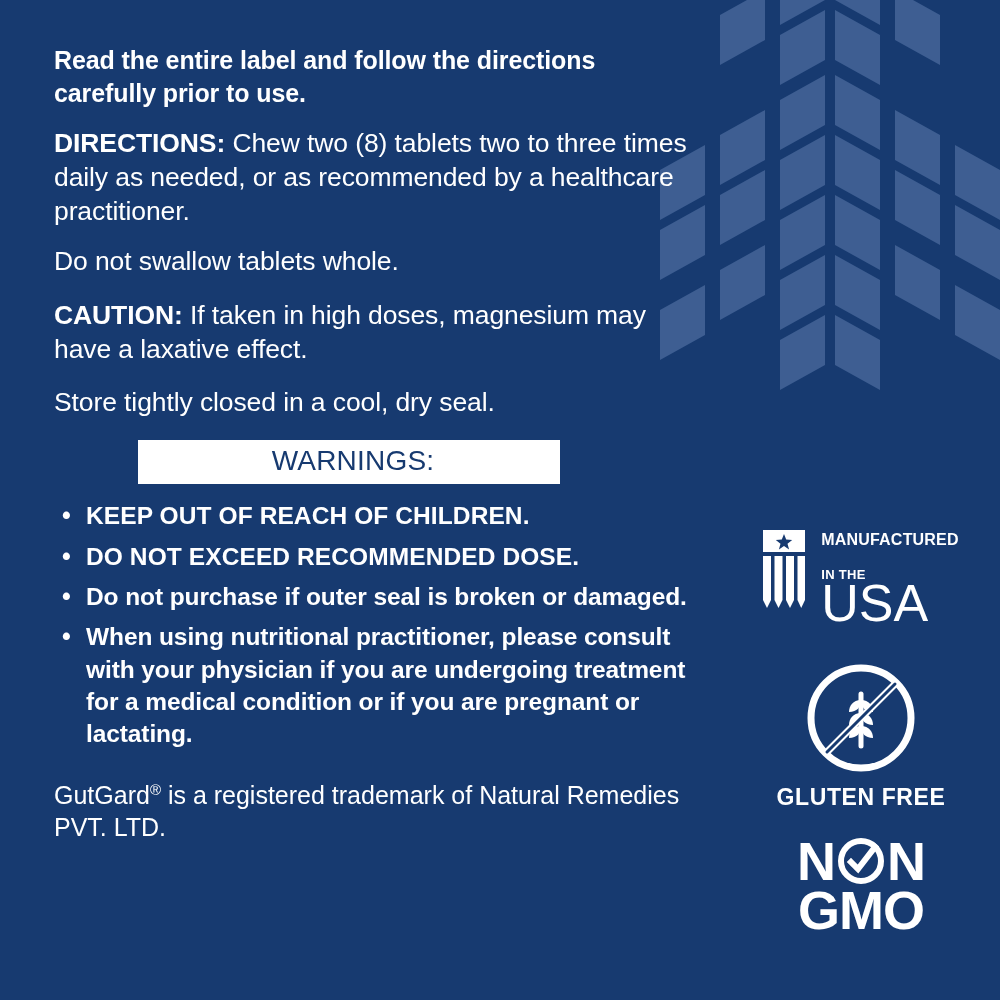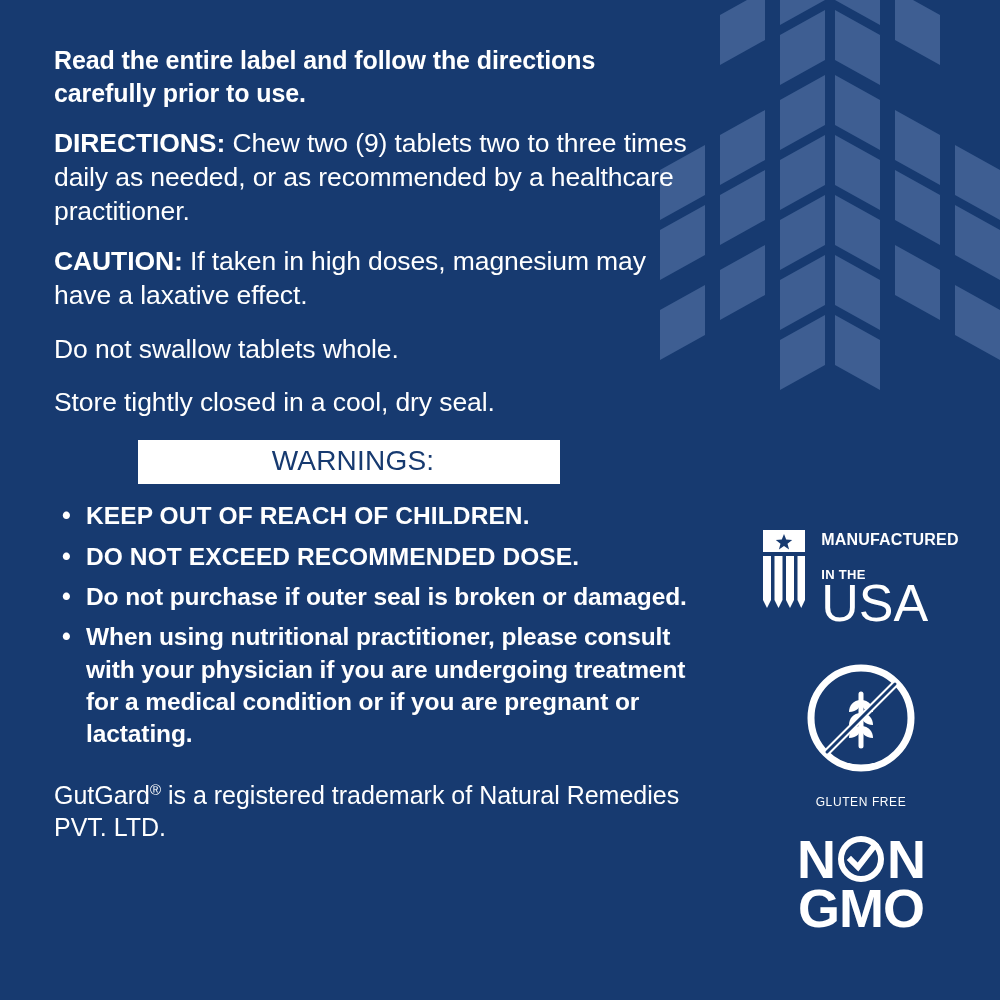--- a/index.html
+++ b/index.html
@@ -163,24 +163,24 @@
     display: block;
     margin-top: -2px;
     line-height: 0.95;
   }
 
   
   .gf-badge {
     margin-bottom: 26px;
   }
   .gf-label {
-    font-size: 12px;
-    font-weight: 400;
+    font-size: 23px;
+    font-weight: 700;
     letter-spacing: 0.6px;
-    margin-top: 17px;
+    margin-top: 6px;
   }
 
   
   .gmo-badge {
     line-height: 0.88;
     font-weight: 700;
     letter-spacing: -1px;
   }
   .gmo-badge .row1 {
     font-size: 54px;
@@ -238,25 +238,25 @@
 
       <polygon points="335,305 380,330 380,380 335,355"></polygon>
       <polygon points="40,330 85,305 85,355 40,380"></polygon>
     </g>
   </svg>
 
   <div class="content">
 
     <p class="para lead">Read the entire label and follow the directions carefully prior to use.</p>
 
-    <p class="para tight"><span class="lbl">DIRECTIONS:</span><span> Chew two (9) tablets two to three times daily as needed, or as recommended by a healthcare practitioner.</span></p>
+    <p class="para tight"><span class="lbl">DIRECTIONS:</span><span> Chew two (8) tablets two to three times daily as needed, or as recommended by a healthcare practitioner.</span></p>
+
+    <p class="para spaced">Do not swallow tablets whole.</p>
 
     <p class="para spaced"><span class="lbl">CAUTION:</span><span> If taken in high doses, magnesium may have a laxative effect.</span></p>
-
-    <p class="para spaced">Do not swallow tablets whole.</p>
 
     <p class="para spaced">Store tightly closed in a cool, dry seal.</p>
 
     <div class="warn-banner">WARNINGS:</div>
 
     <ul class="warn-list">
       <li class="caps">KEEP OUT OF REACH OF CHILDREN.</li>
       <li class="caps">DO NOT EXCEED RECOMMENDED DOSE.</li>
       <li>Do not purchase if outer seal is broken or damaged.</li>
       <li>When using nutritional practitioner, please consult with your physician if you are undergoing treatment for a medical condition or if you are pregnant or lactating.</li>

